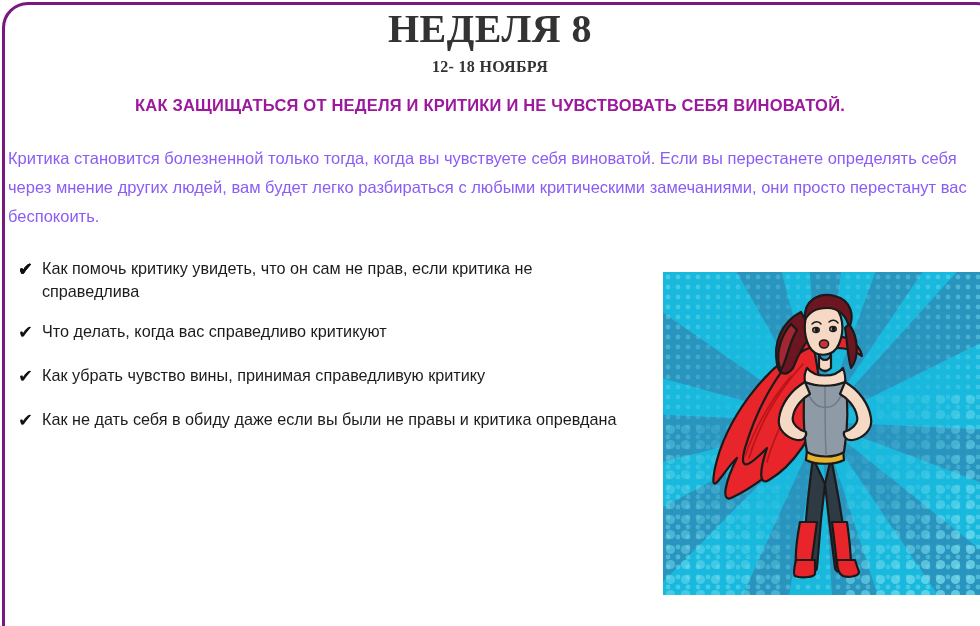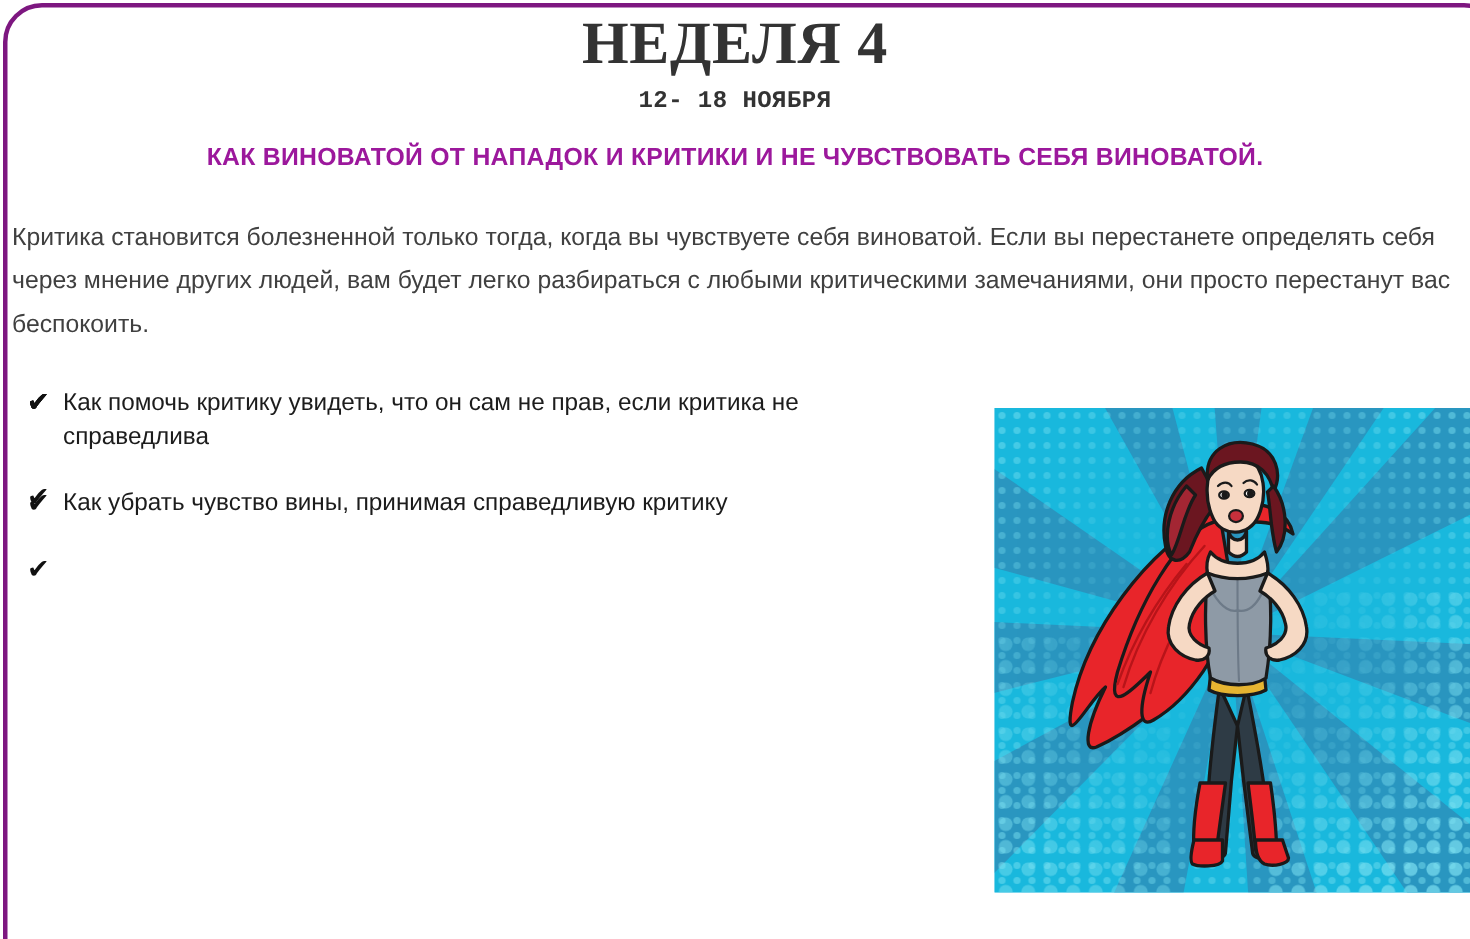--- a/index.html
+++ b/index.html
@@ -42,21 +42,21 @@
   .week-title {
     font-family: "Liberation Serif", "DejaVu Serif", serif;
     font-weight: bold;
     font-size: 40px;
     line-height: 46px;
     color: #333333;
     letter-spacing: 0.5px;
     margin: 0;
   }
   .week-dates {
-    font-family: Liberation Mono, monospace;
+    font-family: Liberation Serif, serif;
     font-weight: bold;
     font-size: 16px;
     line-height: 22px;
     color: #333333;
     letter-spacing: 0.3px;
     margin: 4px 0 0 0;
   }
   .subtitle {
     font-family: "Liberation Sans", sans-serif;
     font-weight: bold;
@@ -65,21 +65,21 @@
     color: #9c189c;
     letter-spacing: 0.2px;
     margin: 16px 0 0 0;
     text-align: center;
   }
 
   .intro {
     margin: 28px 10px 16px 8px;
     font-size: 16.5px;
     line-height: 29px;
-    color: #404040;
+    color: #8b5cf6;
     max-width: 962px;
   }
 
   .content {
     position: relative;
     margin-top: 26px;
   }
 
   .checklist {
     list-style: none;
@@ -128,23 +128,23 @@
   }
 </style>
 </head>
 <body>
 
 <div class="page">
 
   <div class="frame-border"></div>
 
   <div class="header">
-    <h1 class="week-title">НЕДЕЛЯ 4</h1>
+    <h1 class="week-title">НЕДЕЛЯ 8</h1>
     <div class="week-dates">12- 18 НОЯБРЯ</div>
-    <div class="subtitle">КАК ВИНОВАТОЙ ОТ НАПАДОК И КРИТИКИ И НЕ ЧУВСТВОВАТЬ СЕБЯ ВИНОВАТОЙ.</div>
+    <div class="subtitle">КАК ЗАЩИЩАТЬСЯ ОТ НЕДЕЛЯ И КРИТИКИ И НЕ ЧУВСТВОВАТЬ СЕБЯ ВИНОВАТОЙ.</div>
   </div>
 
   <p class="intro">Критика становится болезненной только тогда, когда вы чувствуете себя виноватой. Если вы перестанете определять себя через мнение других людей, вам будет легко разбираться с любыми критическими замечаниями, они просто перестанут вас беспокоить.</p>
 
   <div class="content">
 
     <ul class="checklist">
       <li>
         <span class="check-icon">✔</span>
       </li>
@@ -153,27 +153,29 @@
       </li>
       <li>
         <span class="check-icon">✔</span>
       </li>
       <li class="tight">
         <span class="check-icon">✔</span>
         <span>Как помочь критику увидеть, что он сам не прав, если критика не справедлива</span>
       </li>
       <li>
         <span class="check-icon">✔</span>
+        <span>Что делать, когда вас справедливо критикуют</span>
       </li>
       <li>
         <span class="check-icon">✔</span>
         <span>Как убрать чувство вины, принимая справедливую критику</span>
       </li>
       <li>
         <span class="check-icon">✔</span>
+        <span>Как не дать себя в обиду даже если вы были не правы и критика опревдана</span>
       </li>
     </ul>
 
     <div class="hero-figure">
       <svg class="hero-canvas" viewBox="0 0 317 323" xmlns="http://www.w3.org/2000/svg">
         <defs>
           <pattern id="halftoneSmall" width="10" height="10" patternUnits="userSpaceOnUse">
             <circle cx="5" cy="5" r="2.4" fill="#7fe3f2" opacity="0.85"></circle>
           </pattern>
           <pattern id="halftoneBig" width="15" height="15" patternUnits="userSpaceOnUse">

